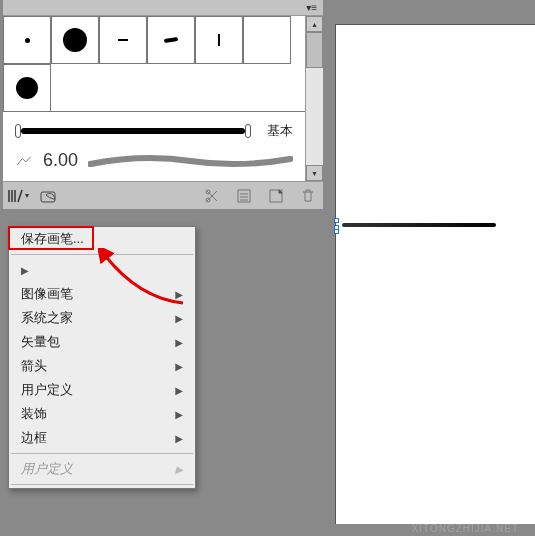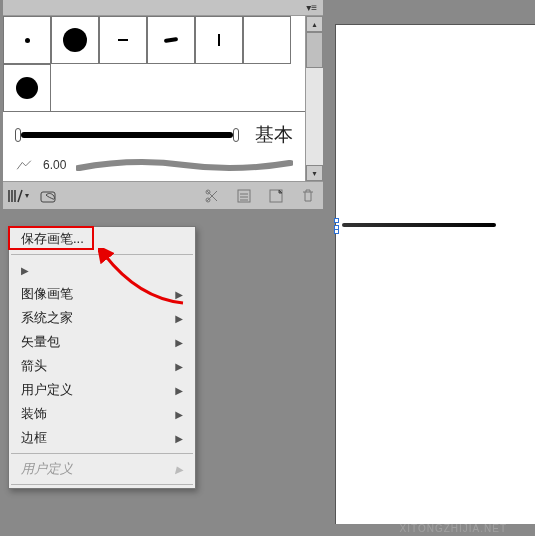--- a/index.html
+++ b/index.html
@@ -14,25 +14,25 @@
   .brush-grid { flex: 1; overflow: hidden; }
   .brush-row { display: flex; height: 48px; }
   .brush-cell { width: 48px; height: 48px; border: 1px solid #777; display: flex; align-items: center; justify-content: center; background: #fff; }
   .brush-cell .dot { background: #000; border-radius: 50%; }
   .brush-cell .dash { background: #000; }
   .brush-cell .minus { height: 2px; width: 10px; background: #000; }
   
   .stroke-preview { margin: 10px 12px 8px; display: flex; align-items: center; }
   .stroke-line { flex: 1; height: 6px; background: #000; border-radius: 3px; }
   .stroke-caps { width: 6px; height: 14px; border: 1px solid #555; border-radius: 3px; background: #fff; }
-  .stroke-label { margin-left: 16px; font-size: 19px; color: #222; }
+  .stroke-label { margin-left: 16px; font-size: 13px; color: #222; }
   
   .size-row { display: flex; align-items: center; padding: 2px 12px 4px; gap: 10px; }
   .size-icon { width: 18px; height: 12px; }
-  .size-val { font-size: 12px; color: #333; }
+  .size-val { font-size: 18px; color: #333; }
   .size-swoosh { flex: 1; height: 14px; position: relative; }
   .size-swoosh svg { width: 100%; height: 100%; }
   
   .scrollbar { width: 18px; background: #d9d9d9; border-left: 1px solid #999; display: flex; flex-direction: column; }
   .scroll-btn { height: 16px; background: #ccc; border: 1px solid #888; display:flex; align-items:center; justify-content:center; font-size:8px; color:#333;}
   .scroll-track { flex: 1; background: #e5e5e5; position: relative; }
   .scroll-thumb { position: absolute; top: 0; width: 100%; height: 36px; background: #bfbfbf; border: 1px solid #888; }
   
   .toolbar { height: 28px; background: #c3c3c3; border-top: 1px solid #999; display: flex; align-items: center; padding: 0 4px; gap: 10px; }
   .tool-ico { width: 22px; height: 20px; display: flex; align-items: center; justify-content: center; color: #444; }
@@ -51,21 +51,21 @@
   .anno-arrow { position: absolute; left: 98px; top: 248px; pointer-events: none; }
   
   .canvas-area { position: absolute; right: 0; top: 24px; width: 200px; height: 500px; background: #fff; border-left: 1px solid #555; border-top: 1px solid #555; }
   .canvas-obj { position: absolute; left: 0; top: 195px; width: 160px; height: 12px; }
   .handle { position:absolute; width:5px; height:5px; border:1px solid #2a6fd6; background:#fff; }
   .hTL{left:-2px;top:-2px} .hBL{left:-2px;bottom:-2px} .hML{left:-2px;top:40%}
   .obj-stroke { position:absolute; left:6px; right:0; top:3px; height:4px; background: linear-gradient(90deg,#333 0%,#111 70%,#000 100%); border-radius:2px; }
   
   .watermark { position: absolute; right: 10px; bottom: 14px; color: #fff; opacity: 0.25; display:flex; align-items:center; gap:6px; font-size: 16px; }
   .watermark svg { opacity:0.9; }
-  .waterurl { position:absolute; right: 28px; bottom: 2px; color:#fff; opacity:0.2; font-size:10px; letter-spacing:1px;}
+  .waterurl { position:absolute; right: 16px; bottom: 2px; color:#fff; opacity:0.2; font-size:10px; letter-spacing:1px;}
 </style>
 </head>
 <body>
 
 <div class="panel">
   <div class="panel-header">
     <span class="menu-icon">▾≡</span>
   </div>
   <div class="brush-area">
     <div class="brush-grid">

